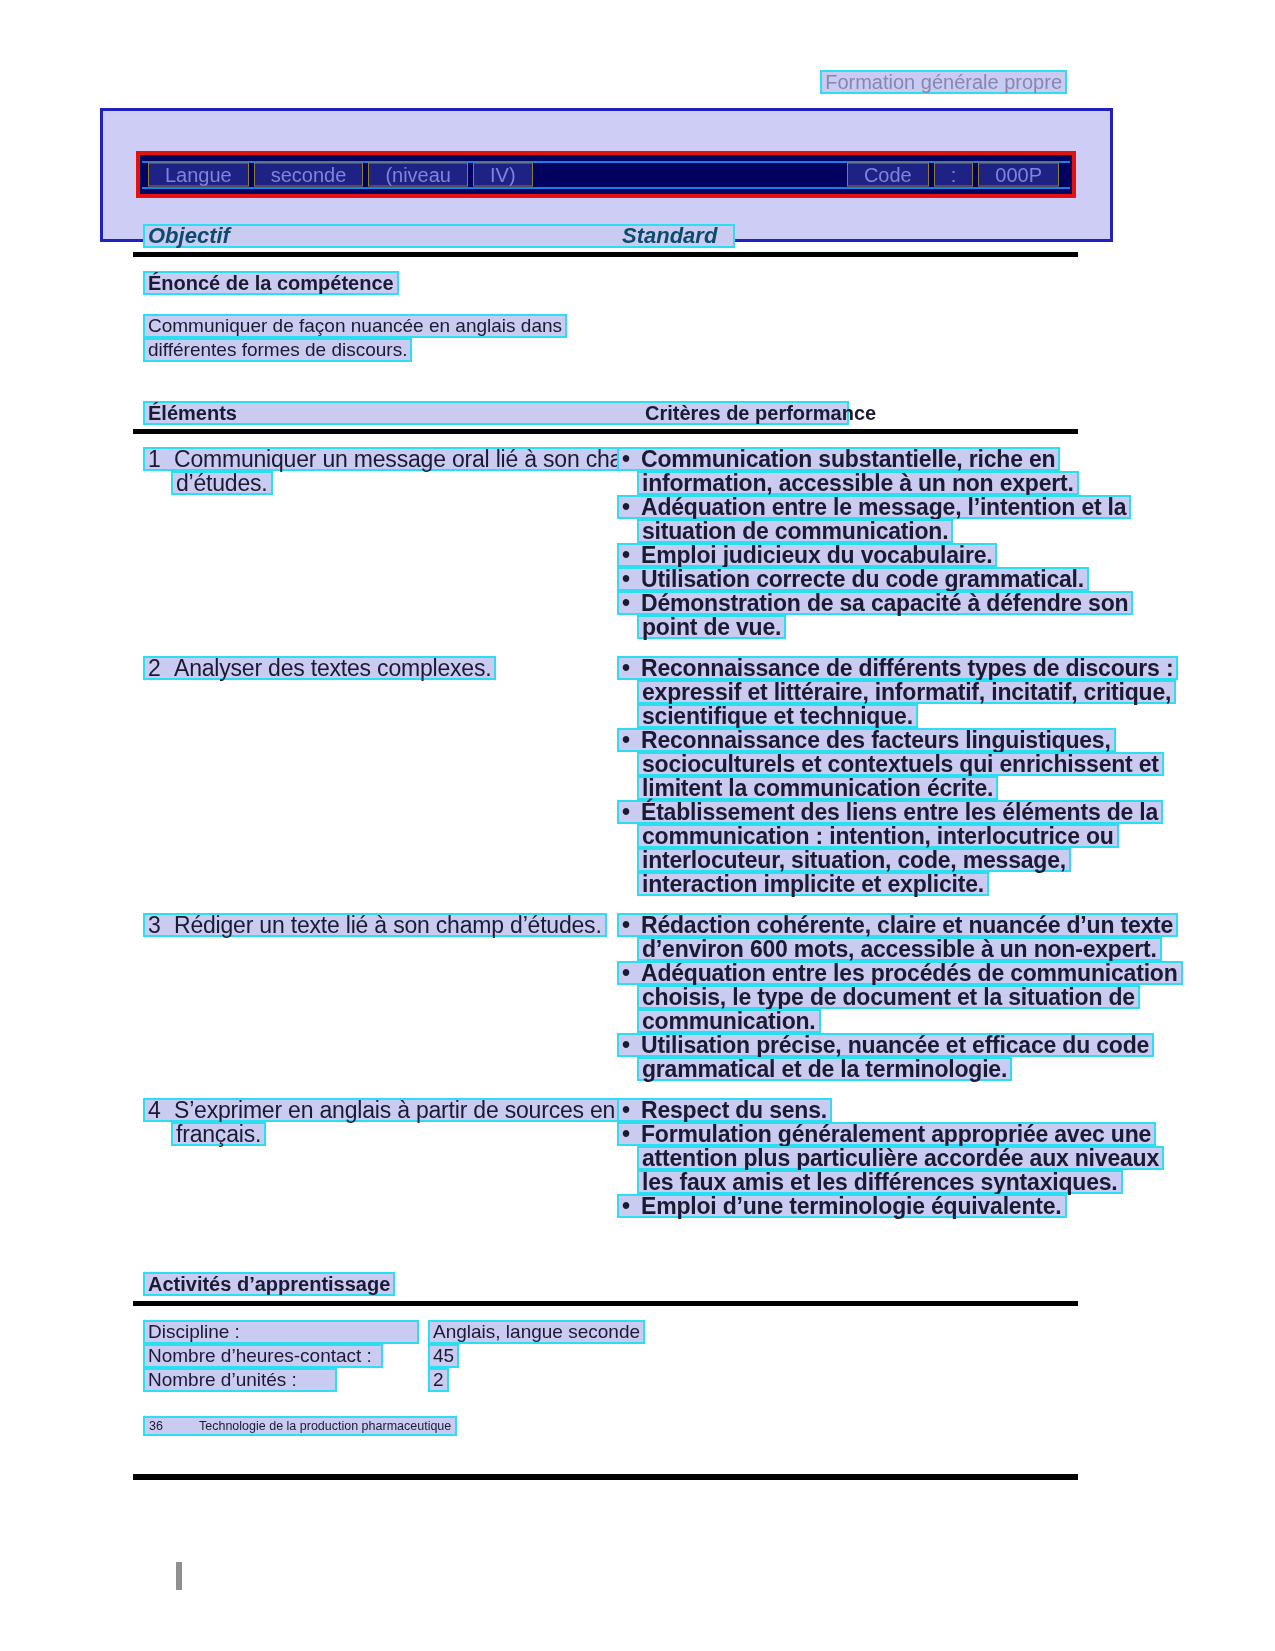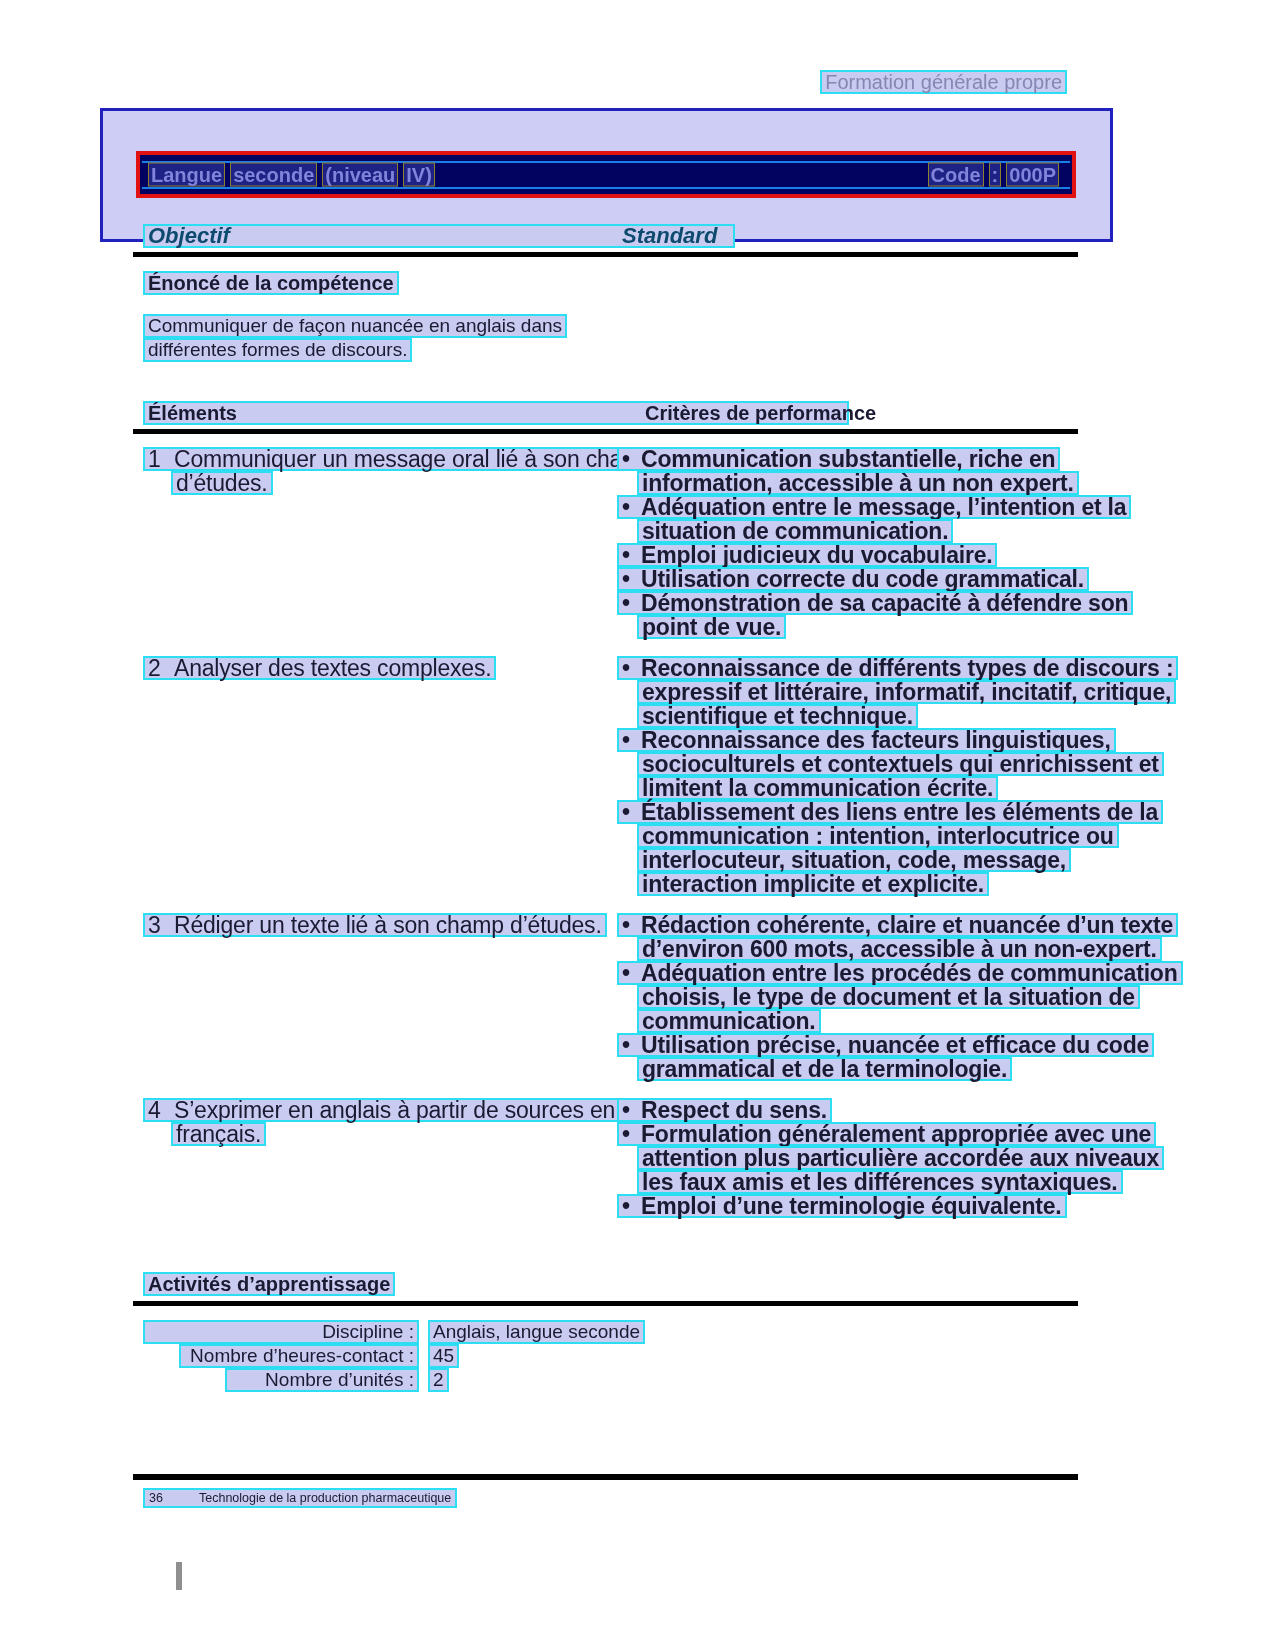--- a/index.html
+++ b/index.html
@@ -29,21 +29,21 @@
   .navy-bar{
     position:absolute;left:33px;right:34px;top:40px;height:39px;
     background:#020260;border:4px solid #e21212;
   }
   .bar-line{position:absolute;left:2px;right:2px;height:2px;background:#1a7fe6;}
   .bar-line.top{top:6px;} .bar-line.bot{bottom:5px;}
   .bar-text{
     position:absolute;left:8px;right:8px;top:50%;transform:translateY(-50%);
     display:flex;justify-content:space-between;color:#8184da;font-size:20px;
   }
-  .wbox{border:1px solid #8d7f2e;background:rgba(80,95,200,.35);padding:0 2px;margin-right:5px;font-weight:bold;}
+  .wbox{border:1px solid #8d7f2e;background:rgba(80,95,200,.35);padding:0 16px;margin-right:5px;}
 
   
   .obj-std{position:absolute;top:224px;left:143px;}
   .obj-std .hl{position:relative;width:582px;font-style:italic;font-weight:bold;font-size:22px;color:#0c4a6e;}
   .obj-std .std{position:absolute;left:477px;top:0;}
 
   .rule{position:absolute;left:133px;width:945px;height:5px;background:#000000;}
   .rule1{top:252px;} .rule2{top:429px;} .rule3{top:1301px;} .rule4{top:1474px;height:6px;}
 
   .enonce-h{position:absolute;top:271px;left:143px;}
@@ -57,28 +57,28 @@
   
   .items{position:absolute;top:447px;left:143px;width:932px;font-size:23px;letter-spacing:-0.2px;}
   .item-row{display:flex;}
   .item-row + .item-row{margin-top:17px;}
   .col-el{width:474px;flex:none;}
   .col-cr{flex:1;font-weight:bold;}
 
   
   .sect-h{position:absolute;top:1272px;left:143px;}
   .act-table{position:absolute;top:1320px;left:143px;font-size:19px;}
-  .act-row{position:relative;height:24px;text-align:right;}
+  .act-row{position:relative;height:24px;}
   .act-row .val{position:absolute;left:285px;top:0;}
   .act-row:nth-of-type(1) .lab{width:266px;}
   .act-row:nth-of-type(2) .lab{width:230px;}
   .act-row:nth-of-type(3) .lab{width:184px;}
 
   
-  .footer-line{position:absolute;top:1488px;left:143px;font-size:12.5px;}
+  .footer-line{position:absolute;top:1416px;left:143px;font-size:12.5px;}
   .footer-line .hl{line-height:14px;padding:1px 4px;}
   .pgnum{display:inline-block;width:50px;}
   .cursor-mark{position:absolute;top:1562px;left:176px;width:6px;height:28px;background:#8f8f8f;}
 </style>
 </head>
 <body>
 
 <div class="page">
 
   <div class="watermark"><span class="hl">Formation générale propre</span></div>

